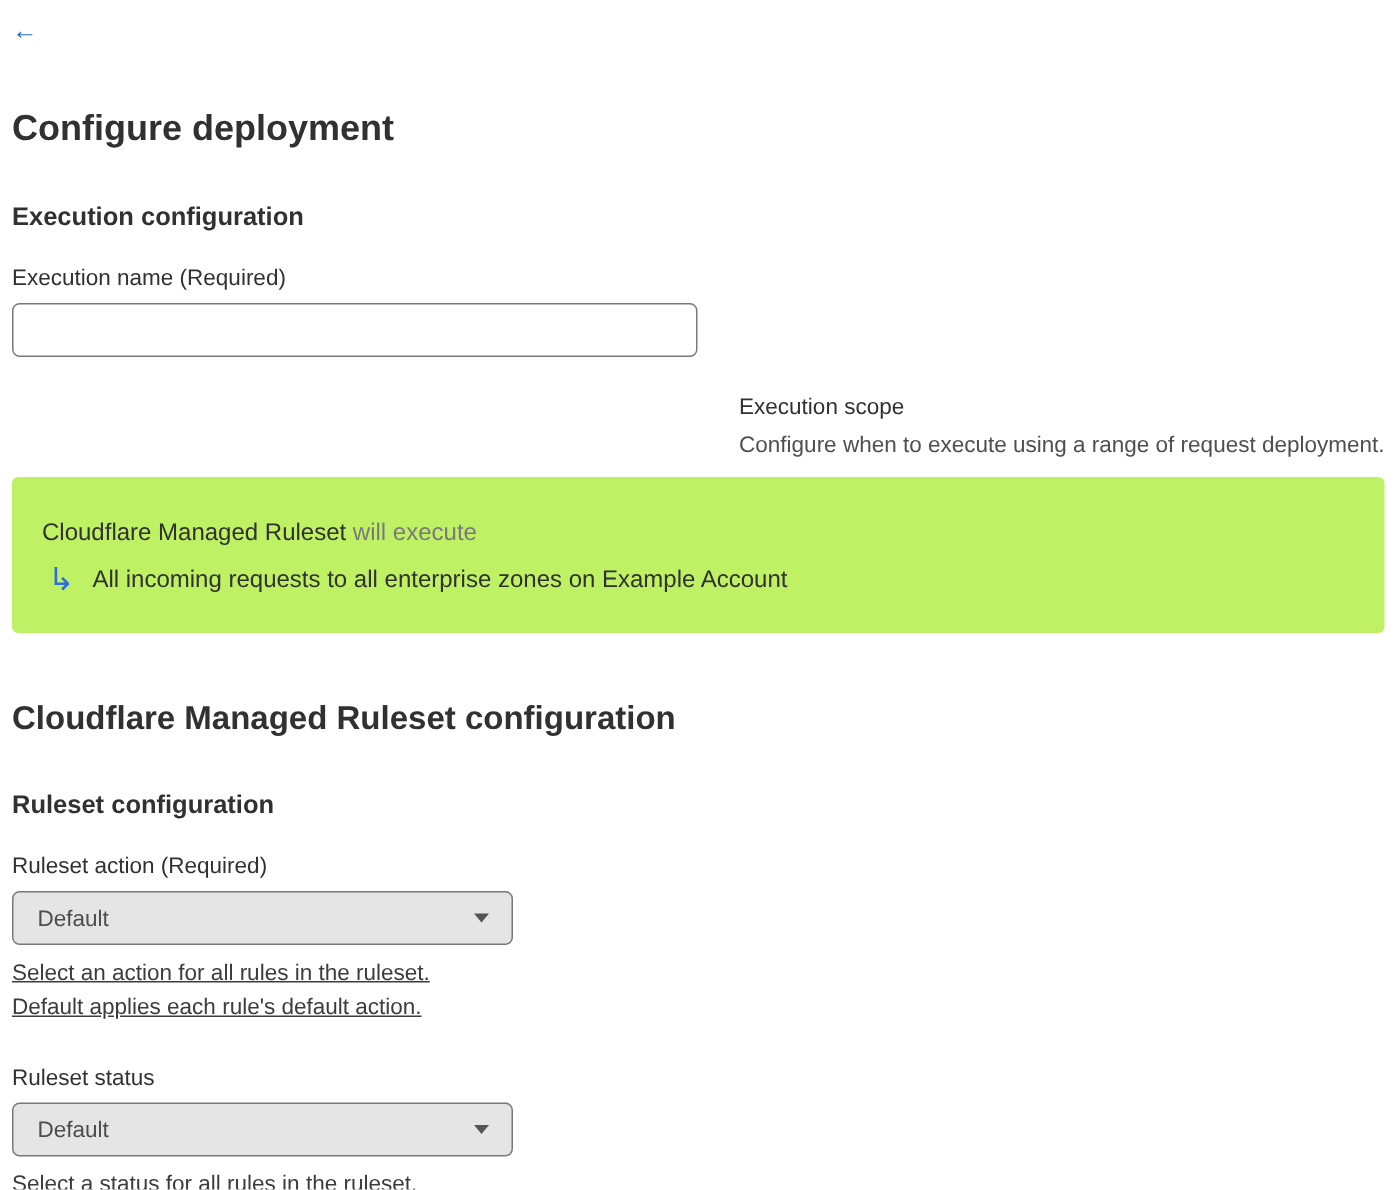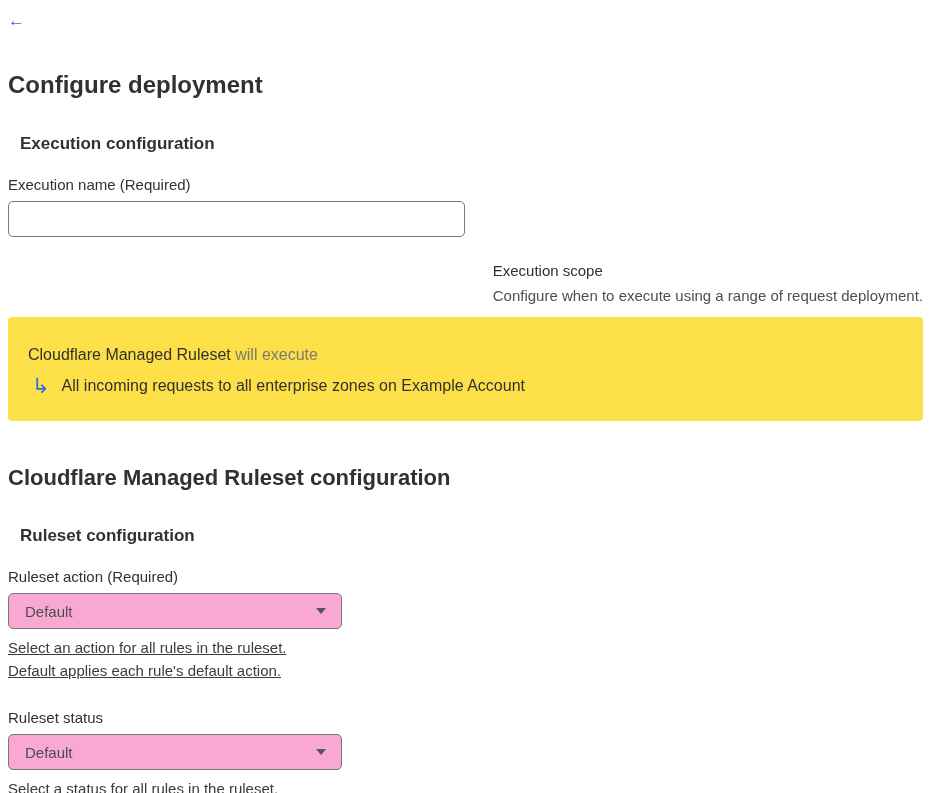--- a/index.html
+++ b/index.html
@@ -22,21 +22,21 @@
   .page-title {
     font-size: 24px; font-weight: 600; color: #313131;
     margin: 39px 0 0 0; line-height: 31px;
   }
   .page-title-2 {
     font-size: 22px; font-weight: 600; color: #313131;
     margin: 42px 0 0 0; line-height: 29px;
   }
   .section-title {
     font-size: 17px; font-weight: 700; color: #313131;
-    margin: 33px 0 0 12px; line-height: 21px;
+    margin: 33px 0 0 0; line-height: 21px;
   }
 
   .field-label { font-size: 15px; color: #313131; margin-top: 22px; line-height: 18px; }
 
   .text-input {
     display: block; margin-top: 7px;
     width: 457px; height: 36px;
     border: 1px solid #797979; border-radius: 5px;
     padding: 0 12px; font-size: 15px; color: #313131;
     font-family: "Liberation Sans", sans-serif;
@@ -49,39 +49,39 @@
   .edit-scope-btn {
     align-self: flex-start; margin-top: 6px;
     background: #ffffff; border: 1px solid #3a72d4; color: #2d6ed7;
     border-radius: 4px; padding: 8px 17px; font-size: 15px;
     font-family: "Liberation Sans", sans-serif; cursor: pointer;
   }
 
   
   .scope-panel {
     margin-top: 12px; margin-right: 0px;
-    background: #fde047; border-radius: 4px;
+    background: #bef264; border-radius: 4px;
     padding: 28px 20px 25px 20px;
   }
   .scope-panel .line1 { font-size: 16px; line-height: 20px; }
   .scope-panel .line1 .ruleset-name { color: #313131; }
   .scope-panel .line1 .muted { color: #7a7a7a; }
   .scope-panel .line2 {
     display: flex; align-items: center; gap: 12px;
     margin-top: 11px; margin-left: 4px;
   }
   .branch-icon { color: #2d6ed7; font-size: 21px; line-height: 20px; }
   .scope-panel .line2 .scope-text { font-size: 16px; color: #313131; }
 
   
   .select {
     margin-top: 7px; width: 334px; height: 36px;
     border: 1px solid #797979; border-radius: 5px;
     display: flex; align-items: center; justify-content: space-between;
-    padding: 0 15px 0 16px; cursor: pointer; background: #f9a8d4;
+    padding: 0 15px 0 16px; cursor: pointer; background: #e5e5e5;
   }
   .select .value { font-size: 15px; color: #4d4d4d; }
   .caret {
     width: 0; height: 0;
     border-left: 5px solid transparent; border-right: 5px solid transparent;
     border-top: 6px solid #555555;
   }
 
   .help { font-size: 15px; color: #3c3c3c; line-height: 23px; margin-top: 7px; text-decoration: underline; }
   .help .line { display: block; }

